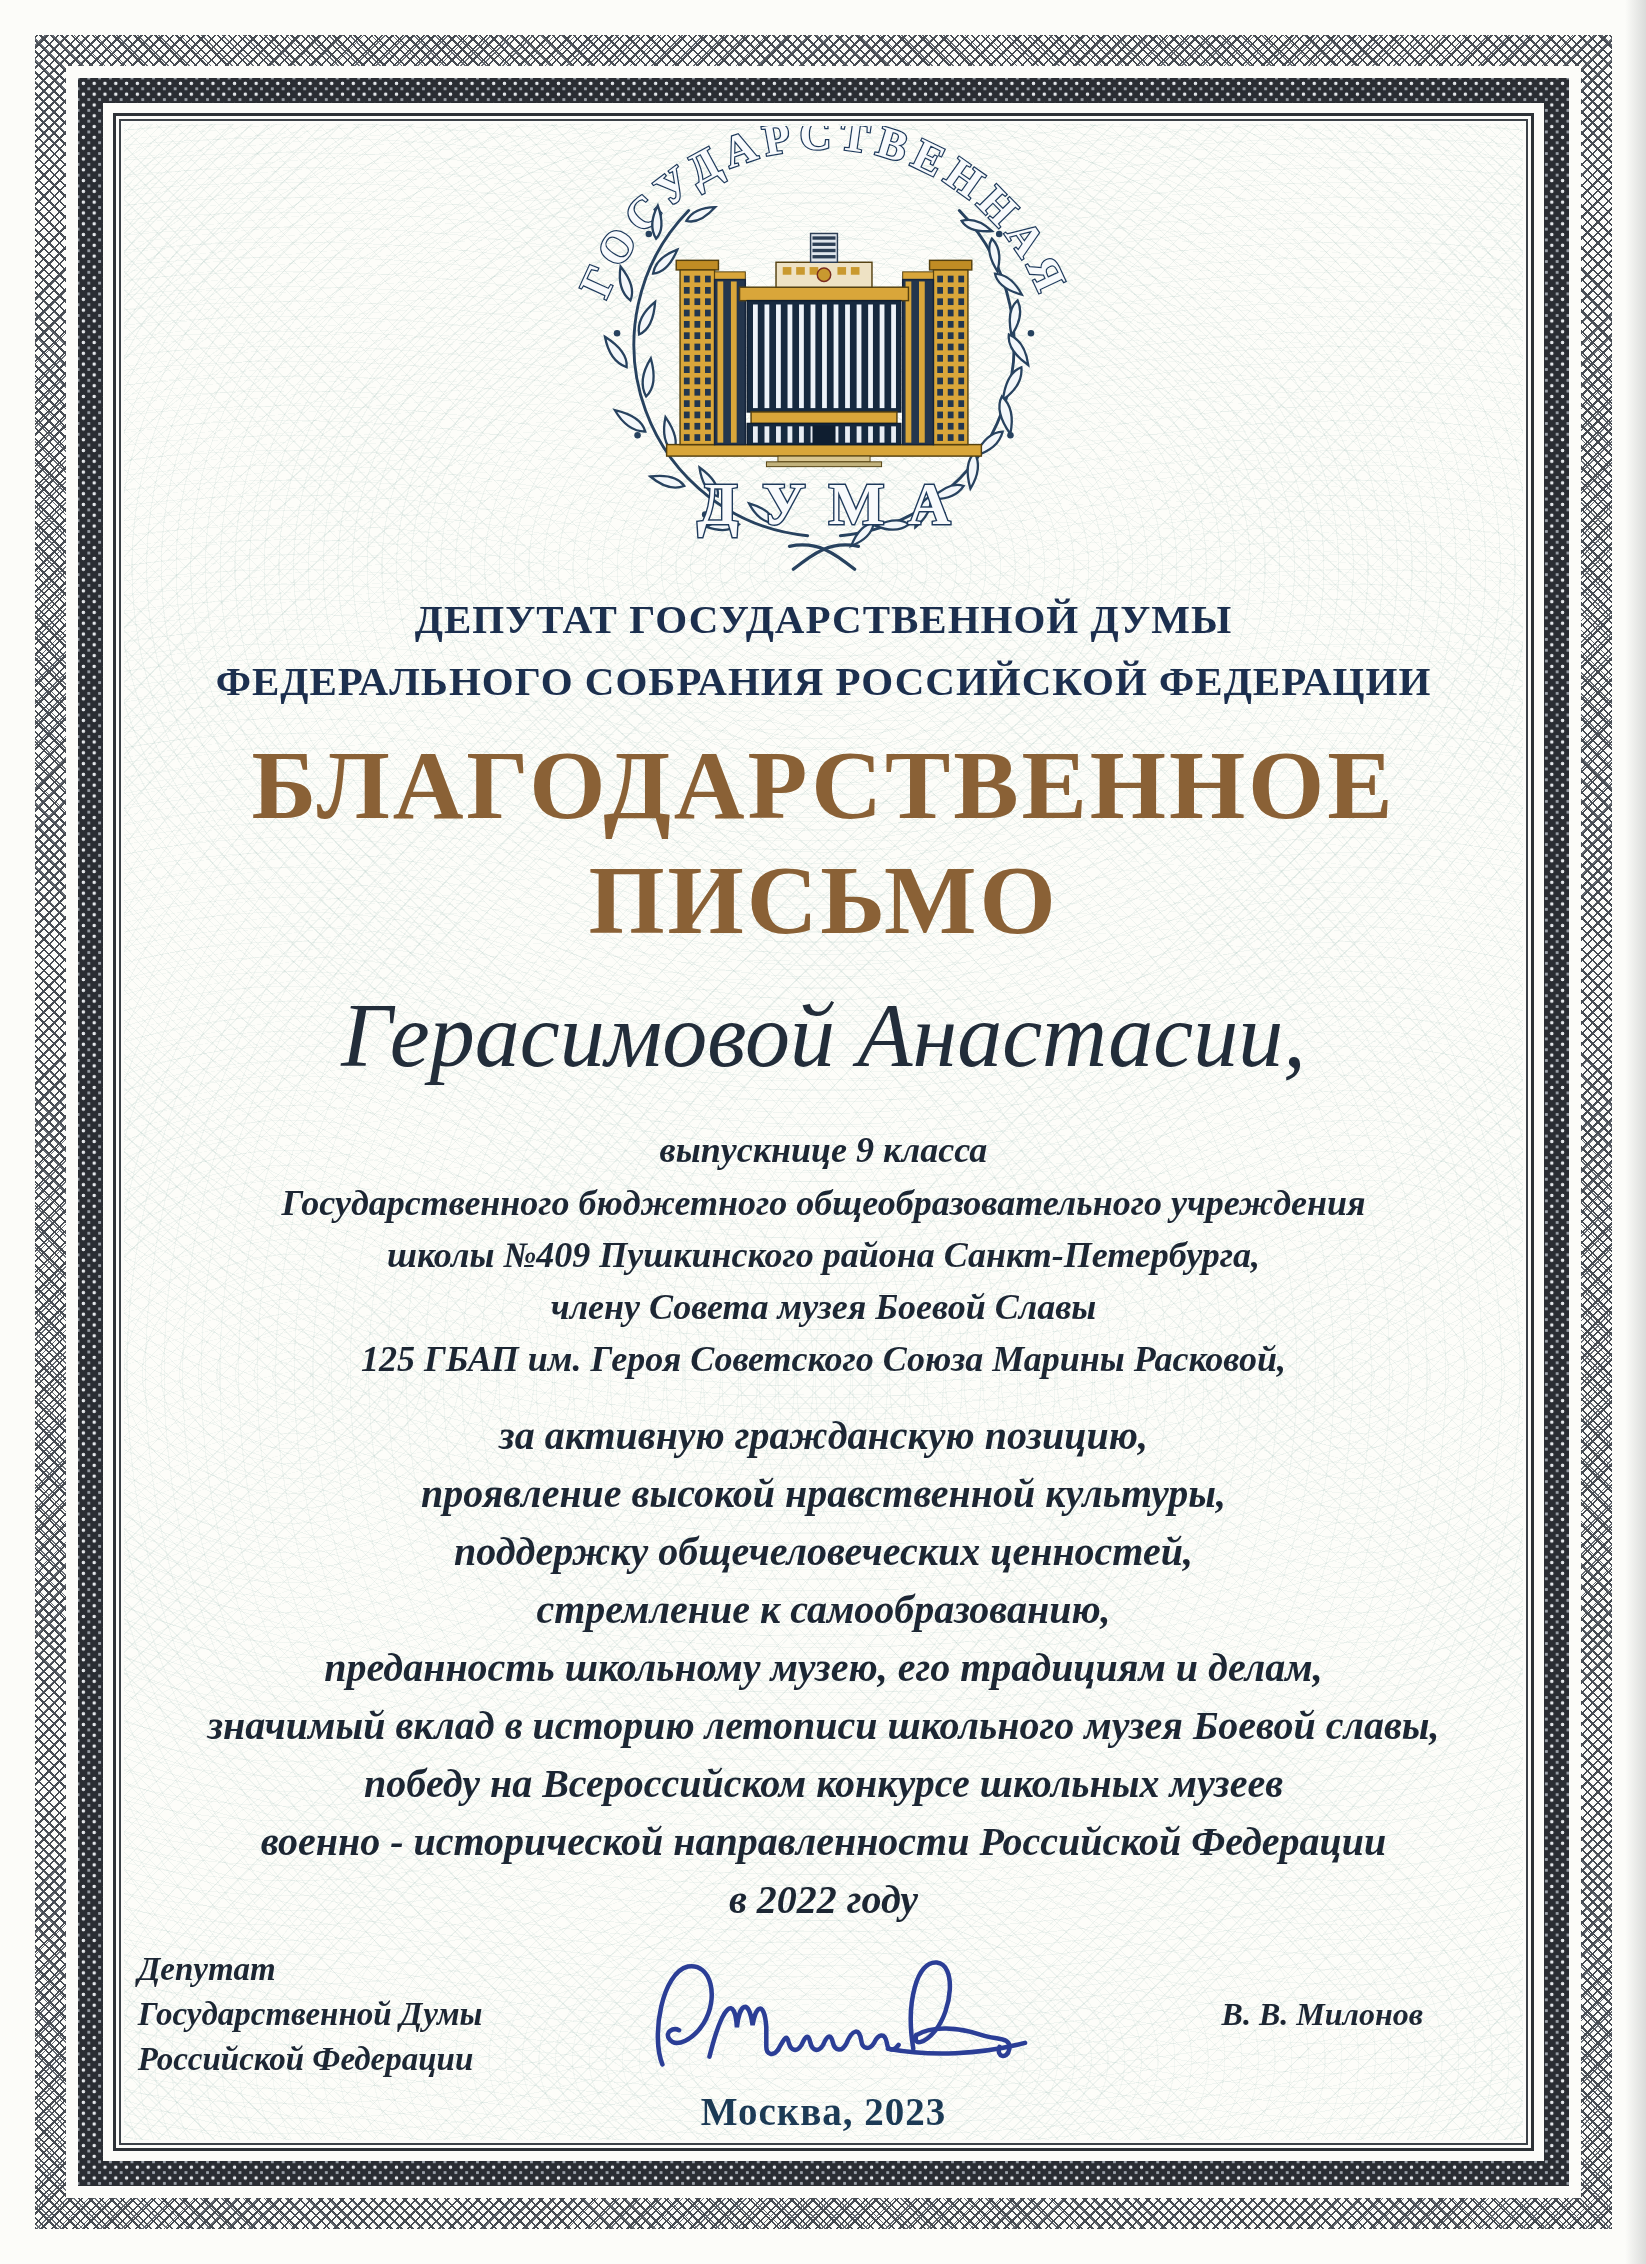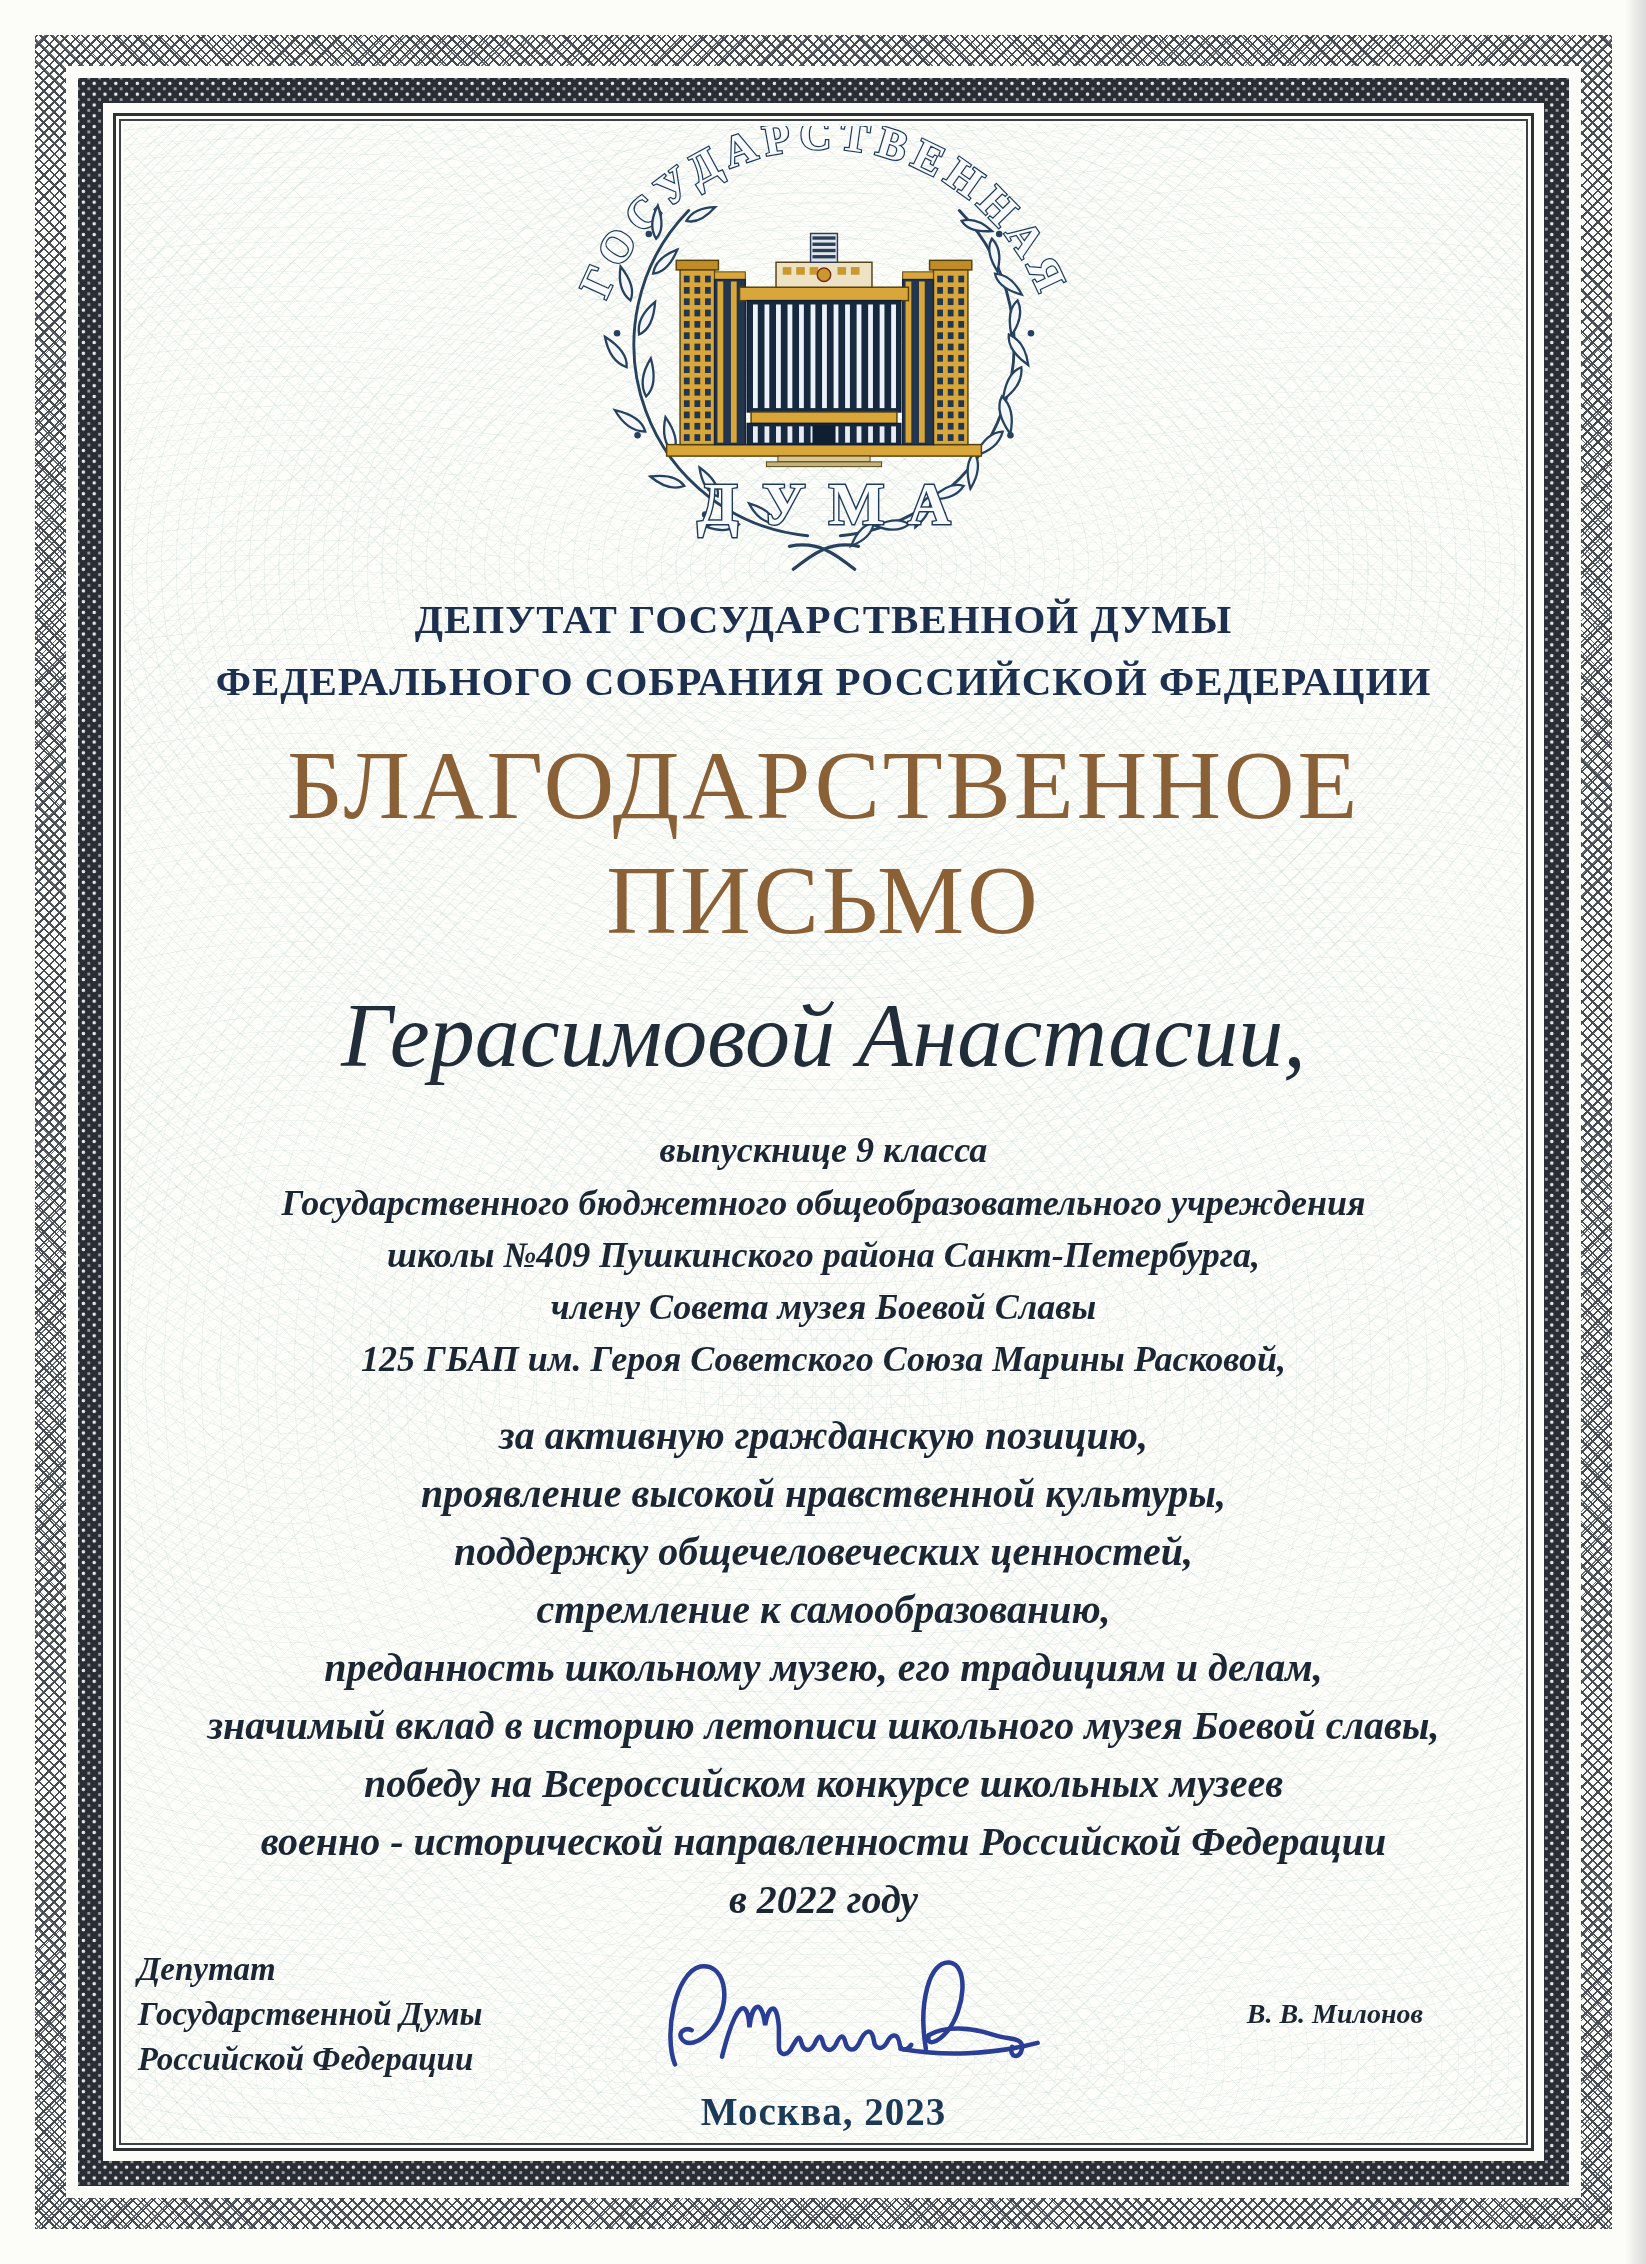--- a/index.html
+++ b/index.html
@@ -41,28 +41,28 @@
       repeating-radial-gradient(ellipse 608px 470px at 50% 22%,rgba(128,170,164,0.10) 0 1.2px,transparent 1.2px 14.7px),
       repeating-radial-gradient(ellipse 686px 549px at 12% 62%,rgba(128,170,164,0.09) 0 1.2px,transparent 1.2px 18.6px),
       repeating-radial-gradient(ellipse 686px 549px at 88% 62%,rgba(128,170,164,0.09) 0 1.2px,transparent 1.2px 18.6px),
       repeating-radial-gradient(ellipse 745px 412px at 50% 96%,rgba(128,170,164,0.08) 0 1.2px,transparent 1.2px 16.7px),
       repeating-linear-gradient(45deg,rgba(139,176,170,0.12) 0 1px,transparent 1px 12.7px),
       repeating-linear-gradient(-45deg,rgba(139,176,170,0.12) 0 1px,transparent 1px 12.7px),
       #fdfdf9;
   }
   .emblem{display:block;margin:2px auto 0 auto;}
   .header{margin-top:12px;font-weight:bold;font-size:41px;line-height:1.5;color:#1c2f4e;letter-spacing:1px;}
-  .title{margin-top:15.7px;font-weight:normal;font-size:98px;line-height:1.18;color:#8a6136;letter-spacing:2.9px;text-align:center;}
+  .title{margin-top:15.7px;font-weight:bold;font-size:98px;line-height:1.18;color:#8a6136;letter-spacing:2.9px;text-align:center;}
   .recipient{margin-top:25px;font-style:italic;font-size:90px;line-height:1.15;color:#222d3a;}
   .desc{margin-top:37px;font-style:italic;font-weight:bold;font-size:36px;line-height:1.45;color:#1c2633;}
   .merits{margin-top:21.6px;font-style:italic;font-weight:bold;font-size:40px;line-height:1.45;color:#1c2633;}
   .sign-row{margin-top:11.8px;display:flex;align-items:center;padding:0 55px 0 13.7px;}
   .sign-left{text-align:left;font-style:italic;font-weight:bold;font-size:33px;line-height:1.35;color:#1c2633;white-space:nowrap;}
   .autograph{flex:1;height:147px;min-width:294px;}
-  .sign-name{font-style:italic;font-weight:bold;font-size:28px;color:#1c2633;white-space:nowrap;padding-right:45px;}
+  .sign-name{font-style:italic;font-weight:bold;font-size:32px;color:#1c2633;white-space:nowrap;padding-right:45px;}
   .footer-line{margin-top:1px;font-weight:bold;font-size:39px;color:#1c3a55;letter-spacing:1px;}
 </style>
 </head>
 <body>
 
 <div class="page">
   <div class="band band-lattice"></div>
   <div class="band band-lattice-mask"></div>
   <div class="band band-woven"></div>
   <div class="band band-woven-mask"></div>

